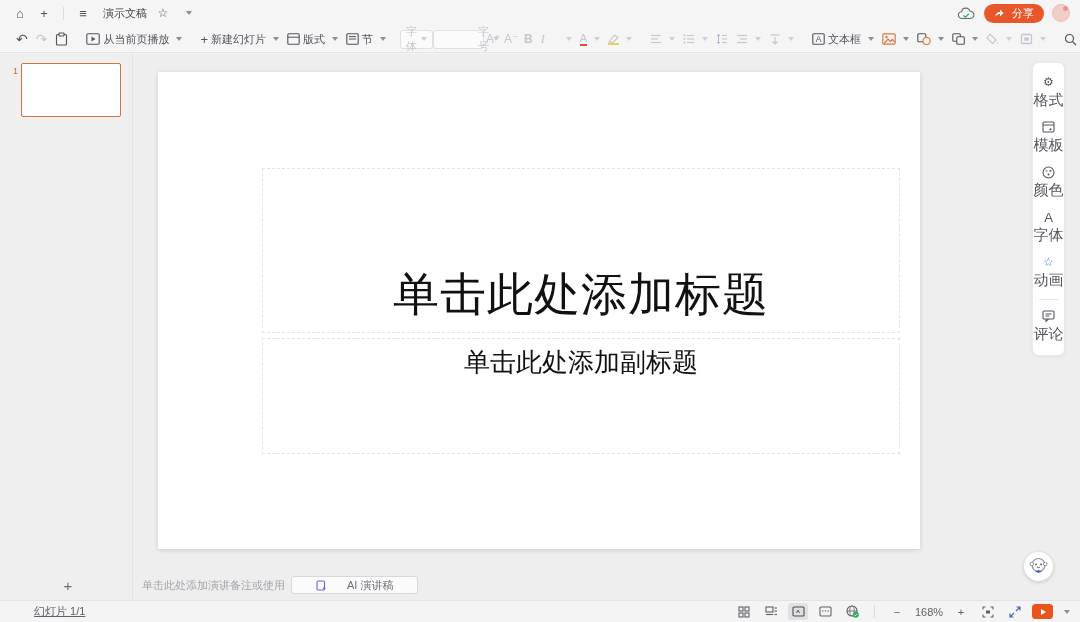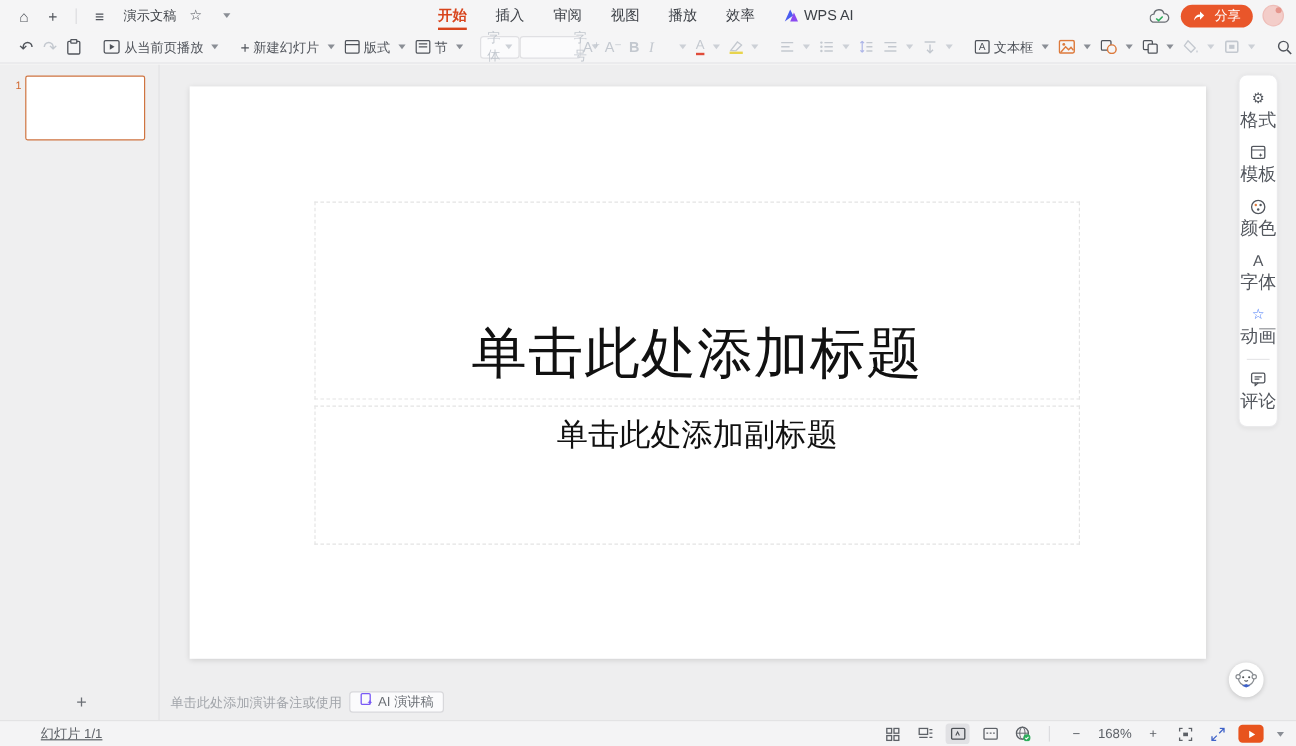--- a/index.html
+++ b/index.html
@@ -38,29 +38,29 @@
   svg.ic { display:block; }
 
   
   .main { position:absolute; top:54px; left:0; right:0; bottom:22px; background:#eeeeef; }
   .left-panel { position:absolute; left:0; top:0; bottom:0; width:133px; background:#efeff0; border-right:1px solid #e3e3e5; }
   .thumb-row { position:absolute; left:6px; top:9px; display:flex; }
   .thumb-num { width:12px; font-size:9px; color:#d0682f; text-align:right; margin-right:3px; padding-top:3px; }
   .thumb { width:100px; height:54px; background:#fff; border:1.5px solid #cf7440; border-radius:2px; cursor:pointer; }
   .add-slide { position:absolute; left:58px; top:521px; width:20px; height:20px; display:flex; align-items:center; justify-content:center; color:#6b6f75; font-size:15px; cursor:pointer; border-radius:4px; }
 
-  .slide { position:absolute; left:158px; top:18px; width:847px; height:477px; background:#fff; box-shadow:0 1px 5px rgba(0,0,0,.14); }
+  .slide { position:absolute; left:158px; top:18px; width:762px; height:477px; background:#fff; box-shadow:0 1px 5px rgba(0,0,0,.14); }
   .ph-box { position:absolute; border:1px dashed #e4e4e4; }
   .title-box { left:104px; top:96px; width:638px; height:165px; display:flex; align-items:flex-end; justify-content:center; padding-bottom:6px; cursor:text; }
   .title-text { font-size:46px; color:#111; letter-spacing:1px; }
   .subtitle-box { left:104px; top:266px; width:638px; height:116px; display:flex; align-items:flex-start; justify-content:center; padding-top:6px; cursor:text; }
   .subtitle-text { font-size:26px; color:#111; }
 
   .notes-bar { position:absolute; left:142px; top:522px; display:flex; align-items:center; gap:6px; color:#a2a5aa; font-size:11px; cursor:text; }
-  .ai-notes-btn { display:flex; gap:4px; border:1px solid #d8d8db; background:#fbfbfc; border-radius:3px; height:18px; padding:0 8px; color:#6b6f75; cursor:pointer; }
+  .ai-notes-btn { display:flex; align-items:center; gap:20px; border:1px solid #d8d8db; background:#fbfbfc; border-radius:3px; height:18px; padding:0 24px; color:#6b6f75; cursor:pointer; }
 
   .right-sidebar { position:absolute; right:15px; top:8px; width:33px; background:#fff; border:1px solid #eaeaec; border-radius:7px; box-shadow:0 1px 4px rgba(0,0,0,.06); padding:7px 0 6px; display:flex; flex-direction:column; align-items:center; }
   .sb-item { display:flex; flex-direction:column; align-items:center; gap:2px; padding:5px 0; width:100%; cursor:pointer; color:#53575e; }
   .sb-icon { height:14px; display:flex; align-items:center; justify-content:center; font-size:12px; }
   .sb-label { font-size:15px; color:#53575e; }
   .sb-divider { width:19px; height:1px; background:#e6e6e8; margin:4px 0; }
 
   .mascot { position:absolute; right:27px; top:498px; width:29px; height:29px; border-radius:50%; background:#fff; box-shadow:0 1px 4px rgba(0,0,0,.18); display:flex; align-items:center; justify-content:center; cursor:pointer; }
 
   
@@ -92,35 +92,20 @@
         </span>
       <span class="doc-title">演示文稿</span>
       <span class="ibtn">
           <span class="glyph" style="font-size:12px">☆</span>
         </span>
       <span class="ibtn">
           <span class="chev"></span>
         </span>
     </div>
 
-    <div class="tabs">
-      <div class="tab active">开始</div>
-      <div class="tab">插入</div>
-      <div class="tab">审阅</div>
-      <div class="tab">视图</div>
-      <div class="tab">播放</div>
-      <div class="tab">效率</div>
-      <div class="wps-ai">
-        <svg class="ic" width="13" height="12" viewBox="0 0 13 12">
-          <path d="M1 11 L5.5 1 L8 6 Z" fill="#4a5cf0"></path>
-          <path d="M5.5 11 L8.6 3.5 L12 11 Z" fill="#8a4af0"></path>
-        </svg>
-        <span>WPS AI</span>
-      </div>
-    </div>
 
     <div class="tb-right">
       <span class="ibtn">
         <svg class="ic" width="17" height="13" viewBox="0 0 17 13">
           <path d="M4 11.5 a3.4 3.4 0 0 1 -.4-6.8 a4.3 4.3 0 0 1 8.4-.4 a3.1 3.1 0 0 1 .6 7.2 Z" fill="none" stroke="#6a6e74" stroke-width="1.1"></path>
           <path d="M5.5 8.4 l2 1.8 l3.4 -3.4" fill="none" stroke="#2fae5d" stroke-width="1.3"></path>
         </svg>
       </span>
       <button class="share-btn">
         <svg class="ic" width="10" height="10" viewBox="0 0 10 10">

